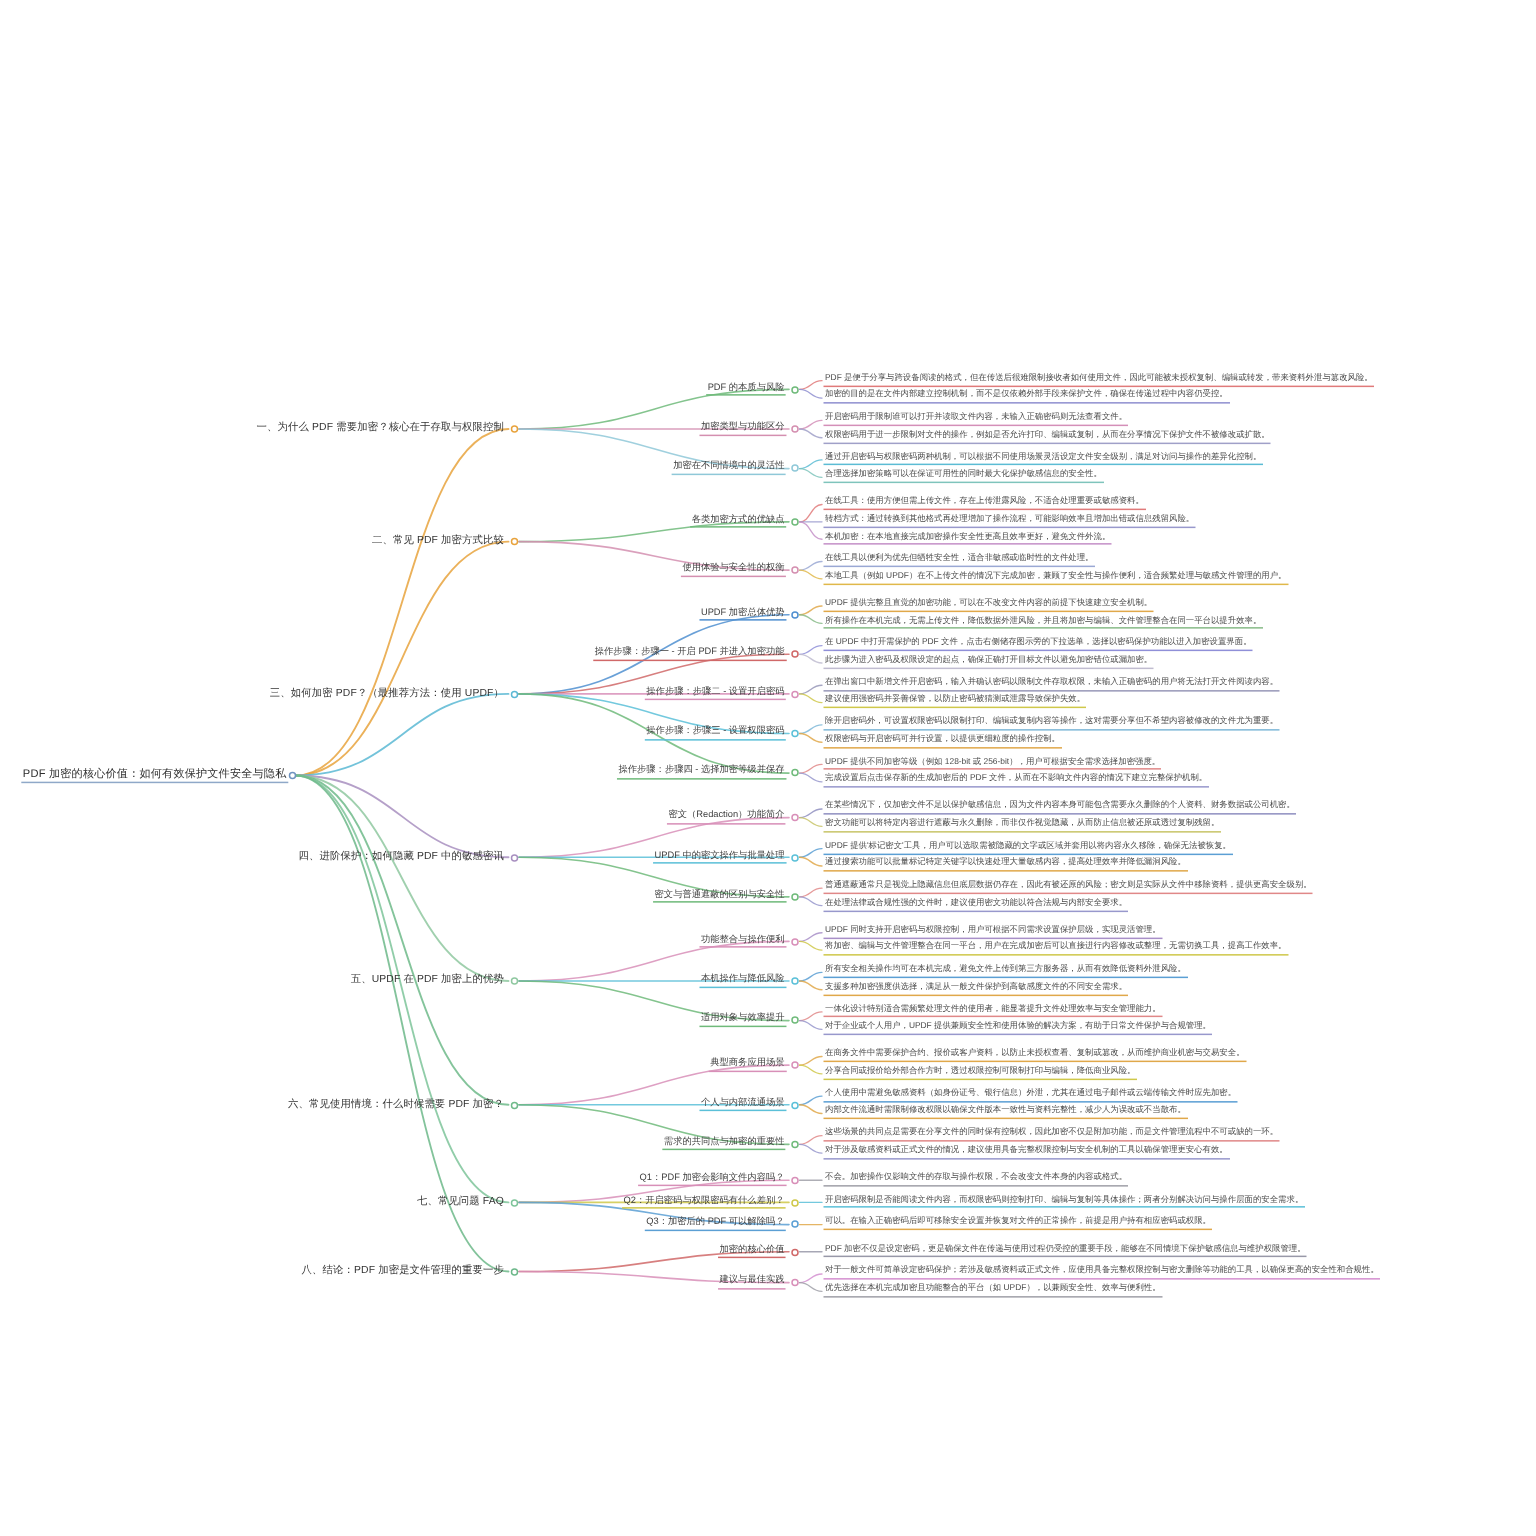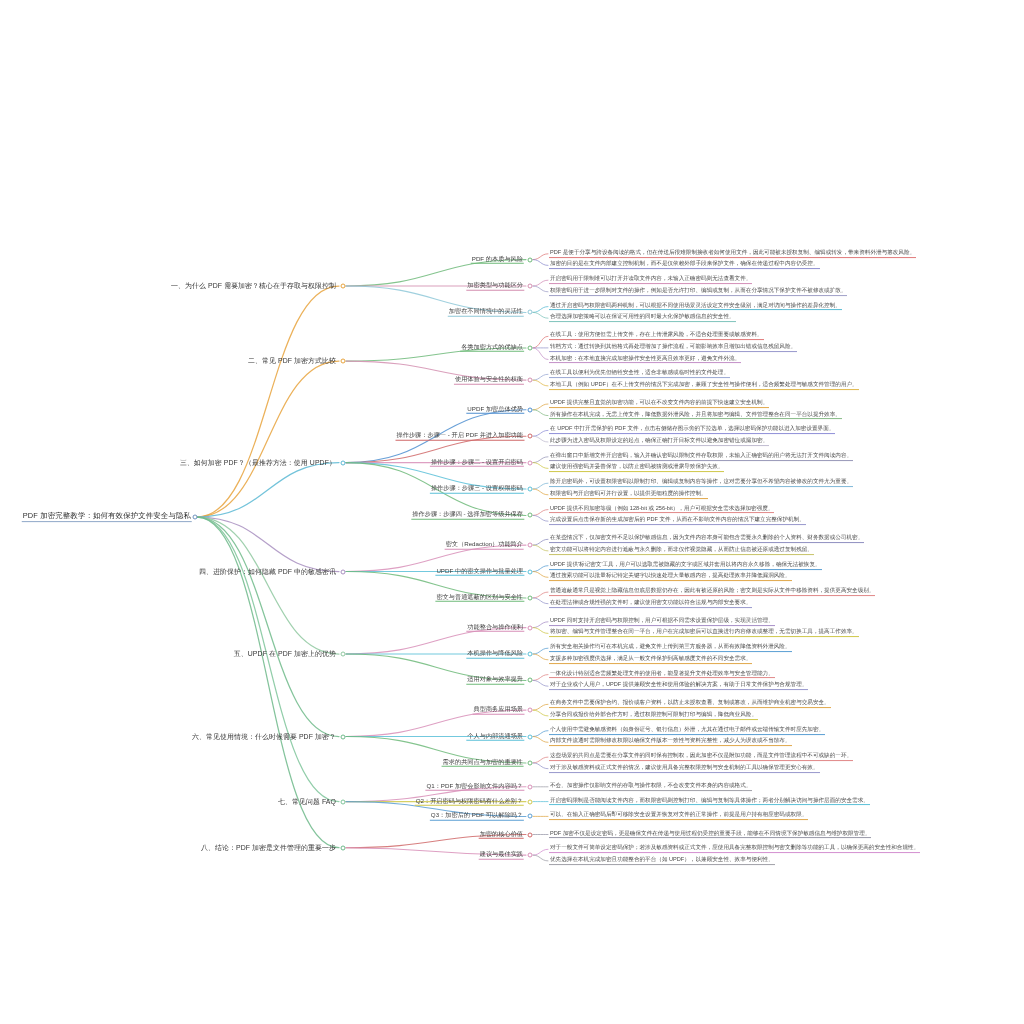--- a/index.html
+++ b/index.html
@@ -136,21 +136,21 @@
       <path d="M533,801.5999999999999 C540.5,801.5999999999999 540.5,801.5999999999999 548,801.5999999999999" fill="none" stroke="#5bc0d8" stroke-width="0.9" stroke-linecap="round" opacity="0.85"></path>
       <path d="M346,801.6 C436,801.6 436,816.3999999999999 526,816.3999999999999" fill="none" stroke="#5b9fd4" stroke-width="1.05" stroke-linecap="round" opacity="0.85"></path>
       <path d="M533,816.3999999999999 C540.5,816.3999999999999 540.5,816.3999999999999 548,816.3999999999999" fill="none" stroke="#e0a84a" stroke-width="0.9" stroke-linecap="round" opacity="0.85"></path>
       <path d="M197,517 C268,517 268,847.7 339,847.7" fill="none" stroke="#6db88a" stroke-width="1.25" stroke-linecap="round" opacity="0.85"></path>
       <path d="M346,847.7 C436,847.7 436,834.5 526,834.5" fill="none" stroke="#d06868" stroke-width="1.05" stroke-linecap="round" opacity="0.85"></path>
       <path d="M533,834.5 C540.5,834.5 540.5,834.5 548,834.5" fill="none" stroke="#9898a8" stroke-width="0.9" stroke-linecap="round" opacity="0.85"></path>
       <path d="M346,847.7 C436,847.7 436,855.1 526,855.1" fill="none" stroke="#d88fb8" stroke-width="1.05" stroke-linecap="round" opacity="0.85"></path>
       <path d="M533,855.1 C540.5,855.1 540.5,849.3 548,849.3" fill="none" stroke="#d48fd0" stroke-width="0.9" stroke-linecap="round" opacity="0.85"></path>
       <path d="M533,855.1 C540.5,855.1 540.5,860.9 548,860.9" fill="none" stroke="#a0a0a8" stroke-width="0.9" stroke-linecap="round" opacity="0.85"></path>
     </svg>
-<div class="node root r-align" style="left: 192px; top: 517px; border-bottom-color: rgb(143, 168, 200);">PDF 加密完整教学：如何有效保护文件安全与隐私</div>
+<div class="node root r-align" style="left: 192px; top: 517px; border-bottom-color: rgb(143, 168, 200);">PDF 加密的核心价值：如何有效保护文件安全与隐私</div>
     <div class="dot" style="left: 195px; top: 517px; border: 1px solid rgb(111, 147, 192);"></div>
     <div class="node lvl1 r-align" style="left: 337px; top: 286px;">一、为什么 PDF 需要加密？核心在于存取与权限控制</div>
     <div class="dot" style="left: 343px; top: 286px; border: 1px solid rgb(232, 163, 61);"></div>
     <div class="node lvl2 r-align" style="left: 524px; top: 259.6px; border-bottom-color: rgb(111, 186, 122);">PDF 的本质与风险</div>
     <div class="dot" style="left: 530px; top: 259.6px; border: 1px solid rgb(111, 186, 122);"></div>
     <div class="node lvl3" style="left: 549px; top: 253.8px; border-bottom-color: rgb(224, 122, 122);">PDF 是便于分享与跨设备阅读的格式，但在传送后很难限制接收者如何使用文件，因此可能被未授权复制、编辑或转发，带来资料外泄与篡改风险。</div>
     <div class="node lvl3" style="left: 549px; top: 265.4px; border-bottom-color: rgb(143, 143, 208);">加密的目的是在文件内部建立控制机制，而不是仅依赖外部手段来保护文件，确保在传递过程中内容仍受控。</div>
     <div class="node lvl2 r-align" style="left: 524px; top: 286px; border-bottom-color: rgb(212, 143, 176);">加密类型与功能区分</div>
     <div class="dot" style="left: 530px; top: 286px; border: 1px solid rgb(212, 143, 176);"></div>
     <div class="node lvl3" style="left: 549px; top: 280.2px; border-bottom-color: rgb(212, 143, 184);">开启密码用于限制谁可以打开并读取文件内容，未输入正确密码则无法查看文件。</div>

